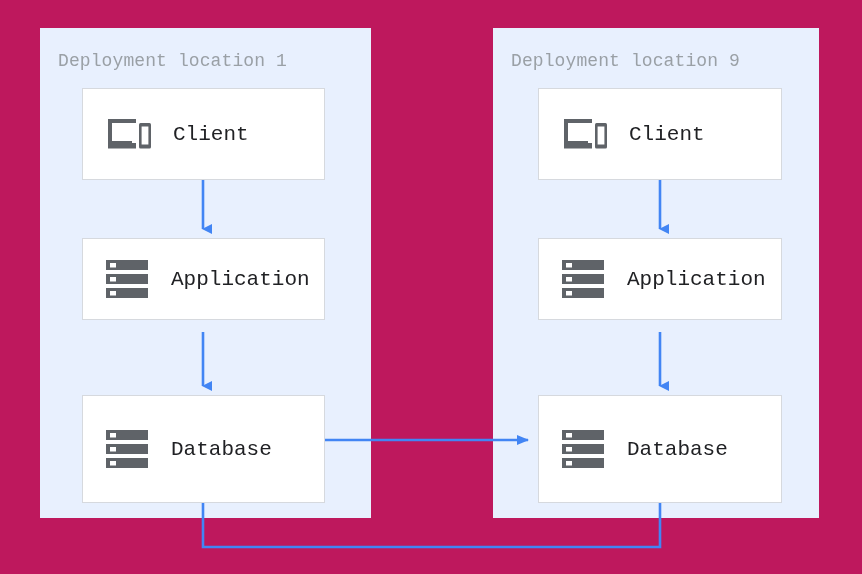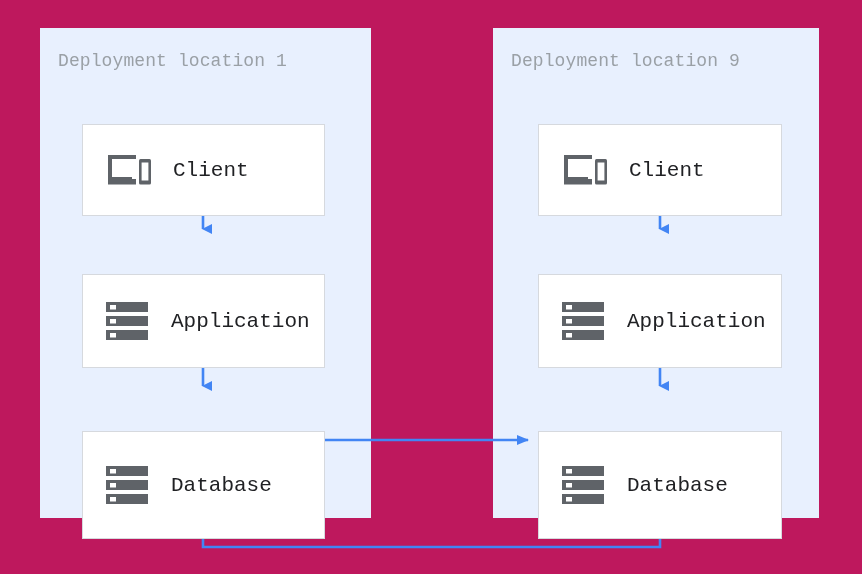--- a/index.html
+++ b/index.html
@@ -41,35 +41,34 @@
 
   
   .card {
     position: absolute;
     background: #ffffff;
     border: 1px solid #d6d9de;
     box-sizing: border-box;
     display: flex;
     align-items: center;
     padding-left: 22px;
-    margin-top: 36px;
   }
   .card .label {
     font-size: 21px;
     color: #202124;
     margin-left: 22px;
     white-space: nowrap;
   }
 
   
   .col-a { left: 82px;  width: 243px; }
   .col-b { left: 538px; width: 244px; }
   
   .row-client { top: 88px;  height: 92px; }
-  .row-app    { top: 238px; height: 94px; align-items: center; }
+  .row-app    { top: 238px; height: 82px; align-items: center; }
   .row-db     { top: 395px; height: 108px; }
 
   
   .icon {
     flex: 0 0 auto;
     display: block;
     color: #5f6368;
   }
   .icon svg { display: block; }
 

